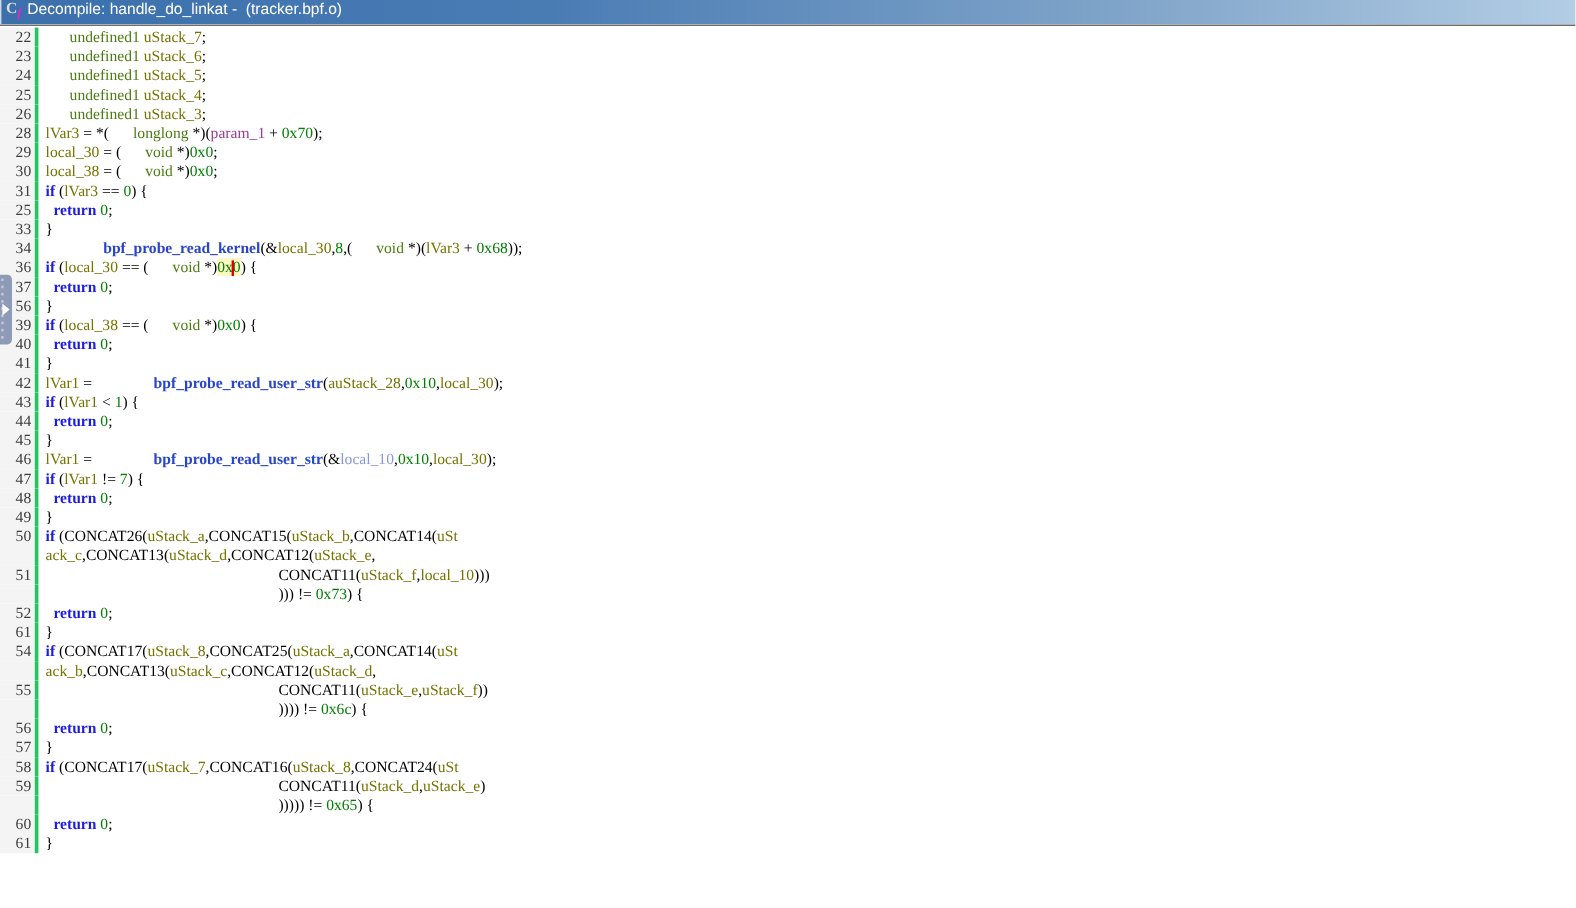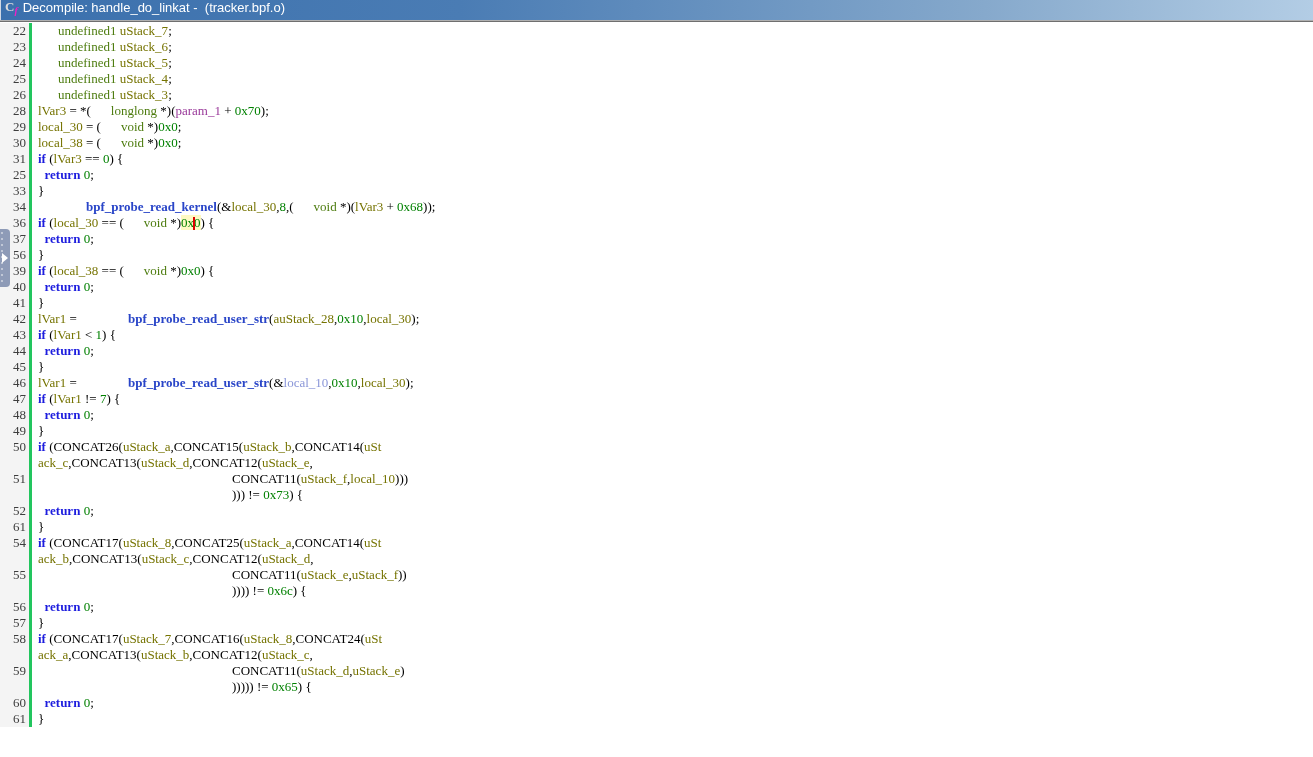--- a/index.html
+++ b/index.html
@@ -200,24 +200,20 @@
     </div>
     <div class="row">
       <div class="gut">57</div>
       <div class="src"><span class="o">}</span></div>
     </div>
     <div class="row">
       <div class="gut">58</div>
       <div class="src"><span class="k">if</span><span class="o"> (CONCAT17(</span><span class="v">uStack_7</span><span class="o">,CONCAT16(</span><span class="v">uStack_8</span><span class="o">,CONCAT24(</span><span class="v">uSt</span></div>
     </div>
     <div class="row">
-      <div class="gut"></div>
-      <div class="src"><span class="v">ack_a</span><span class="o">,CONCAT13(</span><span class="v">uStack_b</span><span class="o">,CONCAT12(</span><span class="v">uStack_c</span><span class="o">,</span></div>
-    </div>
-    <div class="row">
       <div class="gut">59</div>
       <div class="src indent"><span class="o">CONCAT11(</span><span class="v">uStack_d</span><span class="o">,</span><span class="v">uStack_e</span><span class="o">)</span></div>
     </div>
     <div class="row">
       <div class="gut"></div>
       <div class="src indent"><span class="o">))))) != </span><span class="n">0x65</span><span class="o">) {</span></div>
     </div>
     <div class="row">
       <div class="gut">60</div>
       <div class="src"><span class="o">  </span><span class="k">return</span><span class="o"> </span><span class="n">0</span><span class="o">;</span></div>

